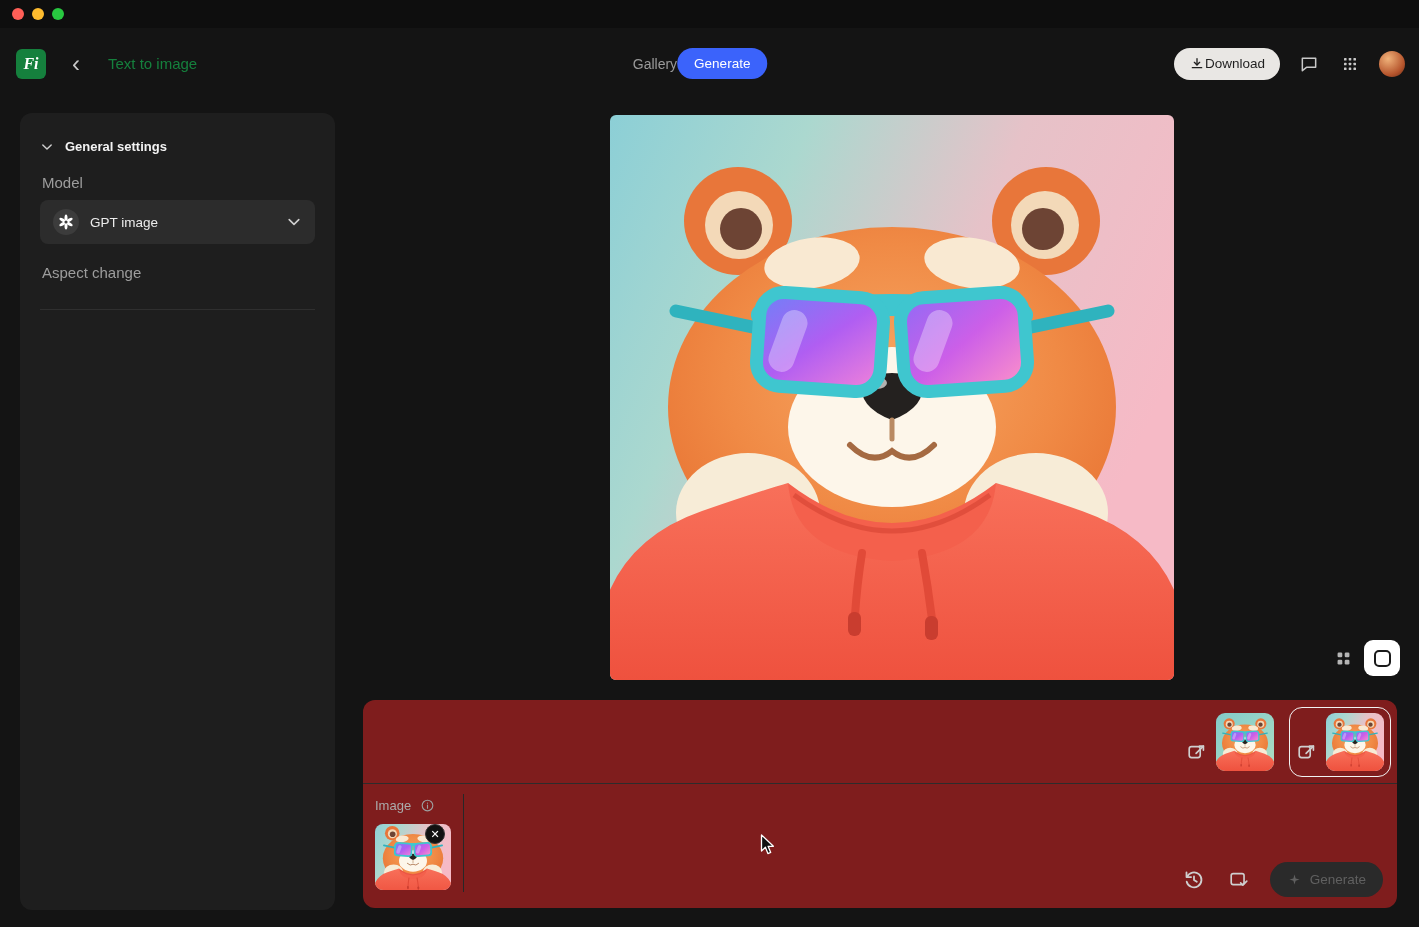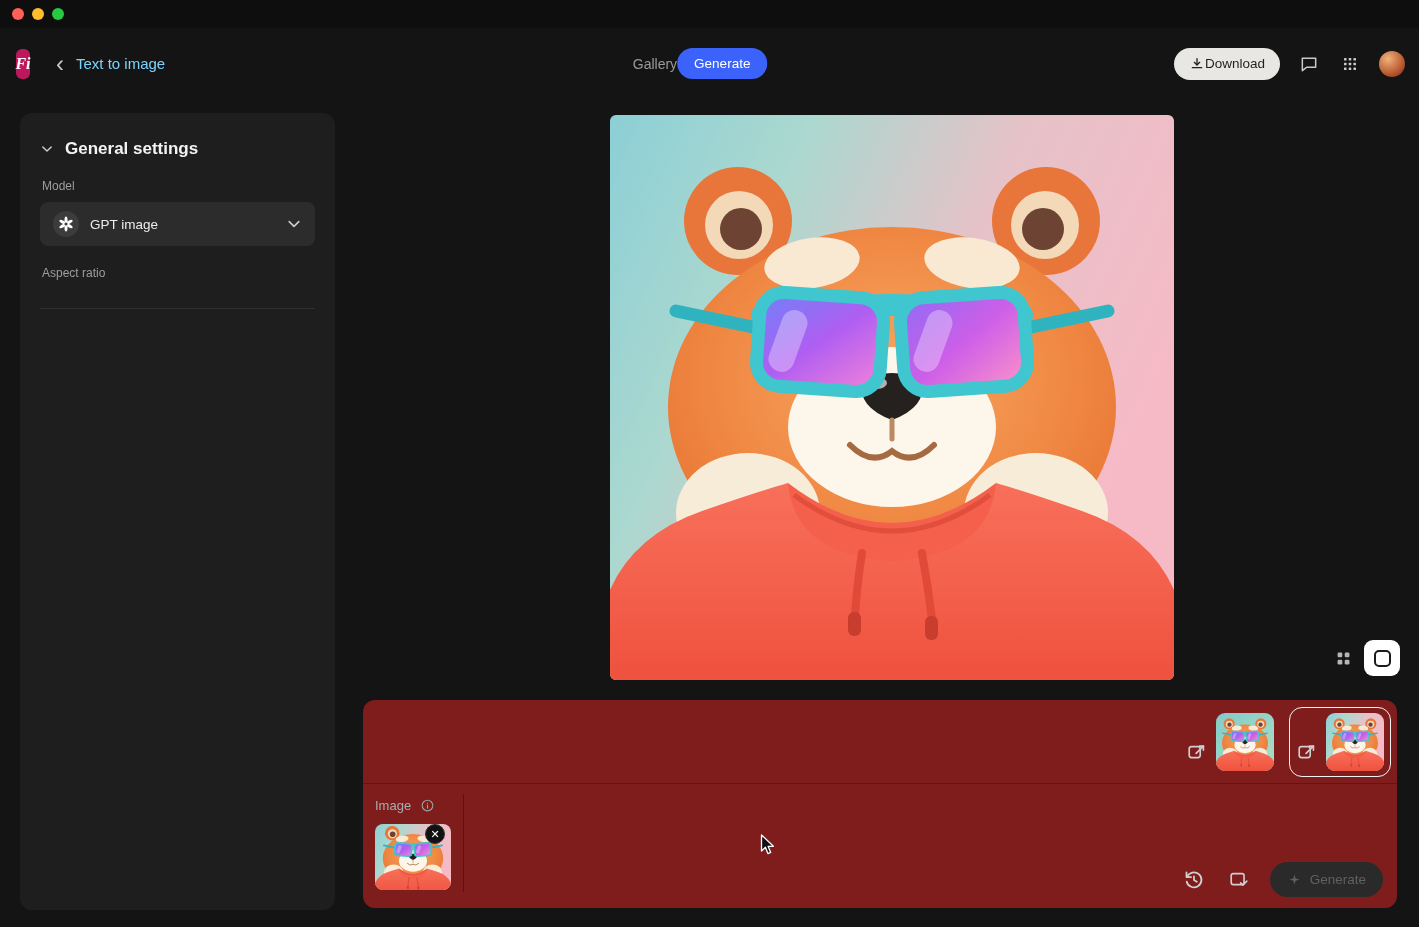--- a/index.html
+++ b/index.html
@@ -11,41 +11,41 @@
   }
   
   .titlebar { position:absolute; top:0; left:0; right:0; height:28px; background:#0e0e0e; }
   .light { position:absolute; top:8px; width:12px; height:12px; border-radius:50%; cursor:default; }
   .light.r { left:12px; background:#ff5f57; }
   .light.y { left:32px; background:#febc2e; }
   .light.g { left:52px; background:#28c840; }
   
   .header { position:absolute; top:28px; left:0; right:0; height:71px; background:#141414;
             display:flex; align-items:center; padding:0 16px; }
-  .logo { width:14px; height:30px; background:#be185d; border-radius:6px; color:#fff;
+  .logo { width:30px; height:30px; background:#15803d; border-radius:6px; color:#fff;
           display:flex; align-items:center; justify-content:center;
           font-family:"Liberation Serif", serif; font-style:italic; font-weight:bold; font-size:16px; }
   .back { margin-left:26px; color:#c8c8c8; font-size:24px; line-height:20px; cursor:pointer; user-select:none; }
-  .page-title { margin-left:12px; font-size:15px; color:#7dd3fc; }
+  .page-title { margin-left:28px; font-size:15px; color:#15803d; }
   .center-nav { position:absolute; left:50%; transform:translateX(-57%); display:flex; align-items:center; }
   .tab-gallery { color:#9a9a9a; font-size:14px; cursor:pointer; }
   .pill-blue { background:#3b63fb; color:#fff; border:none; border-radius:16px;
                font-size:13.5px; padding:8px 17px; font-family:inherit; cursor:pointer; }
   .header-right { position:absolute; right:14px; display:flex; align-items:center; gap:17px; }
   .download-btn { background:#e9e7e4; color:#1f1f1f; border:none; border-radius:16px; height:32px;
                   padding:0 15px; display:flex; align-items:center; gap:0; font-size:13.5px;
                   font-family:inherit; cursor:pointer; }
   .hicon { width:24px; height:24px; color:#c9c9c9; display:flex; align-items:center; justify-content:center; cursor:pointer; }
   .avatar { width:26px; height:26px; border-radius:50%;
             background:radial-gradient(circle at 35% 30%, #f0b27a, #b5542c 65%, #632a16); cursor:pointer; }
   
   .sidebar { position:absolute; left:20px; top:113px; width:315px; height:797px;
              background:#1e1e1e; border-radius:12px; padding:26px 20px; }
-  .section-head { display:flex; align-items:center; gap:11px; font-size:17px; font-weight:bold; color:#f3f3f3; cursor:pointer; }
-  .field-label { margin:20px 2px 9px; font-size:12px; color:#9d9d9d; }
+  .section-head { display:flex; align-items:center; gap:11px; font-size:13px; font-weight:bold; color:#f3f3f3; cursor:pointer; }
+  .field-label { margin:20px 2px 9px; font-size:15px; color:#9d9d9d; }
   .dropdown { height:44px; background:#2c2c2c; border-radius:8px; display:flex; align-items:center;
               padding:0 13px; gap:11px; font-size:13.5px; color:#ececec; cursor:pointer; }
   .dd-chev { margin-left:auto; color:#cfcfcf; display:flex; }
   .openai-badge { width:26px; height:26px; border-radius:50%; background:#3c3c3c;
                   display:flex; align-items:center; justify-content:center; }
   .square-glyph { width:16px; height:16px; border:2px solid #c9c9c9; border-radius:3px; }
   .sb-divider { border-bottom:1px solid #2f2f2f; margin-top:28px; }
   
   .canvas { position:absolute; left:610px; top:115px; width:564px; height:565px;
             border-radius:6px; overflow:hidden; }
@@ -249,21 +249,21 @@
       </svg>
     </span>
     <span>GPT image</span>
     <span class="dd-chev">
       <svg viewBox="0 0 20 20" width="16" height="16" fill="none" stroke="currentColor" stroke-width="2" stroke-linecap="round" stroke-linejoin="round">
           <path d="M4 7l6 6 6-6"></path>
         </svg>
     </span>
   </div>
 
-  <div class="field-label">Aspect ratio</div>
+  <div class="field-label">Aspect change</div>
 
   <div class="sb-divider"></div>
 </div>
 
 <div class="canvas">
   <svg viewBox="0 0 564 565" width="564" height="565">
     <rect x="0" y="0" width="564" height="565" fill="url(#bgMain)"></rect>
     <use href="#panda-fig"></use>
   </svg>
 </div>

